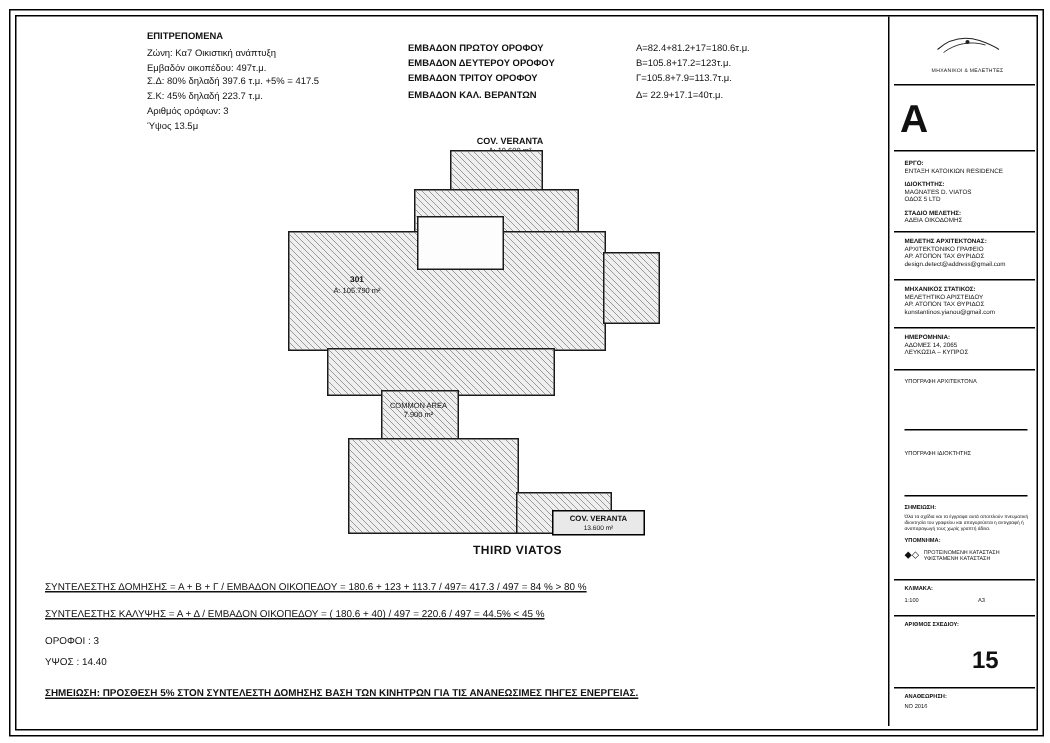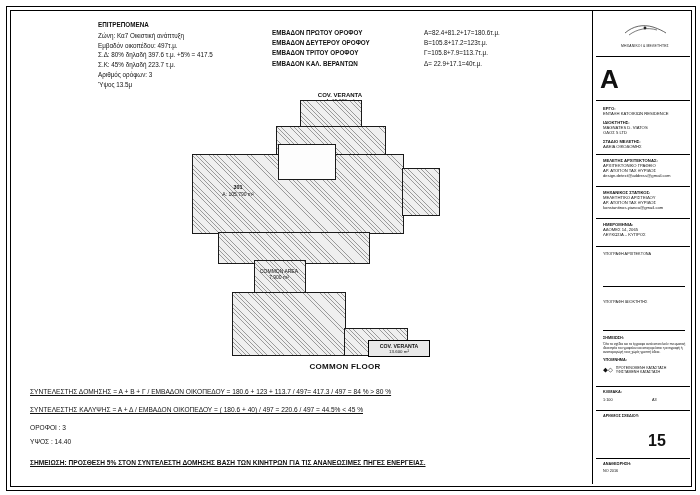--- a/index.html
+++ b/index.html
@@ -138,21 +138,21 @@
       <span>COMMON AREA</span>
       <div>7.900 m²</div>
     </div>
   </div>
 
   <div class="cov-ver-box">
     <span>COV. VERANTA</span>
     <div class="sub">13.600 m²</div>
   </div>
 
-  <div class="floor-title">COMMON FLOOR</div>
+  <div class="floor-title">THIRD VIATOS</div>
 
   <div class="calc c1">
     <u>ΣΥΝΤΕΛΕΣΤΗΣ ΔΟΜΗΣΗΣ = Α + Β + Γ / ΕΜΒΑΔΟΝ ΟΙΚΟΠΕΔΟΥ = 180.6 + 123 + 113.7 / 497= 417.3 / 497 = 84 % &gt; 80 %</u>
   </div>
   <div class="calc c2">
     <u>ΣΥΝΤΕΛΕΣΤΗΣ ΚΑΛΥΨΗΣ = Α + Δ / ΕΜΒΑΔΟΝ ΟΙΚΟΠΕΔΟΥ = ( 180.6 + 40) / 497 = 220.6 / 497 = 44.5% &lt; 45 %</u>
   </div>
   <div class="calc c3">ΟΡΟΦΟΙ : 3</div>
   <div class="calc c4">ΥΨΟΣ : 14.40</div>
   <div class="calc c5">

